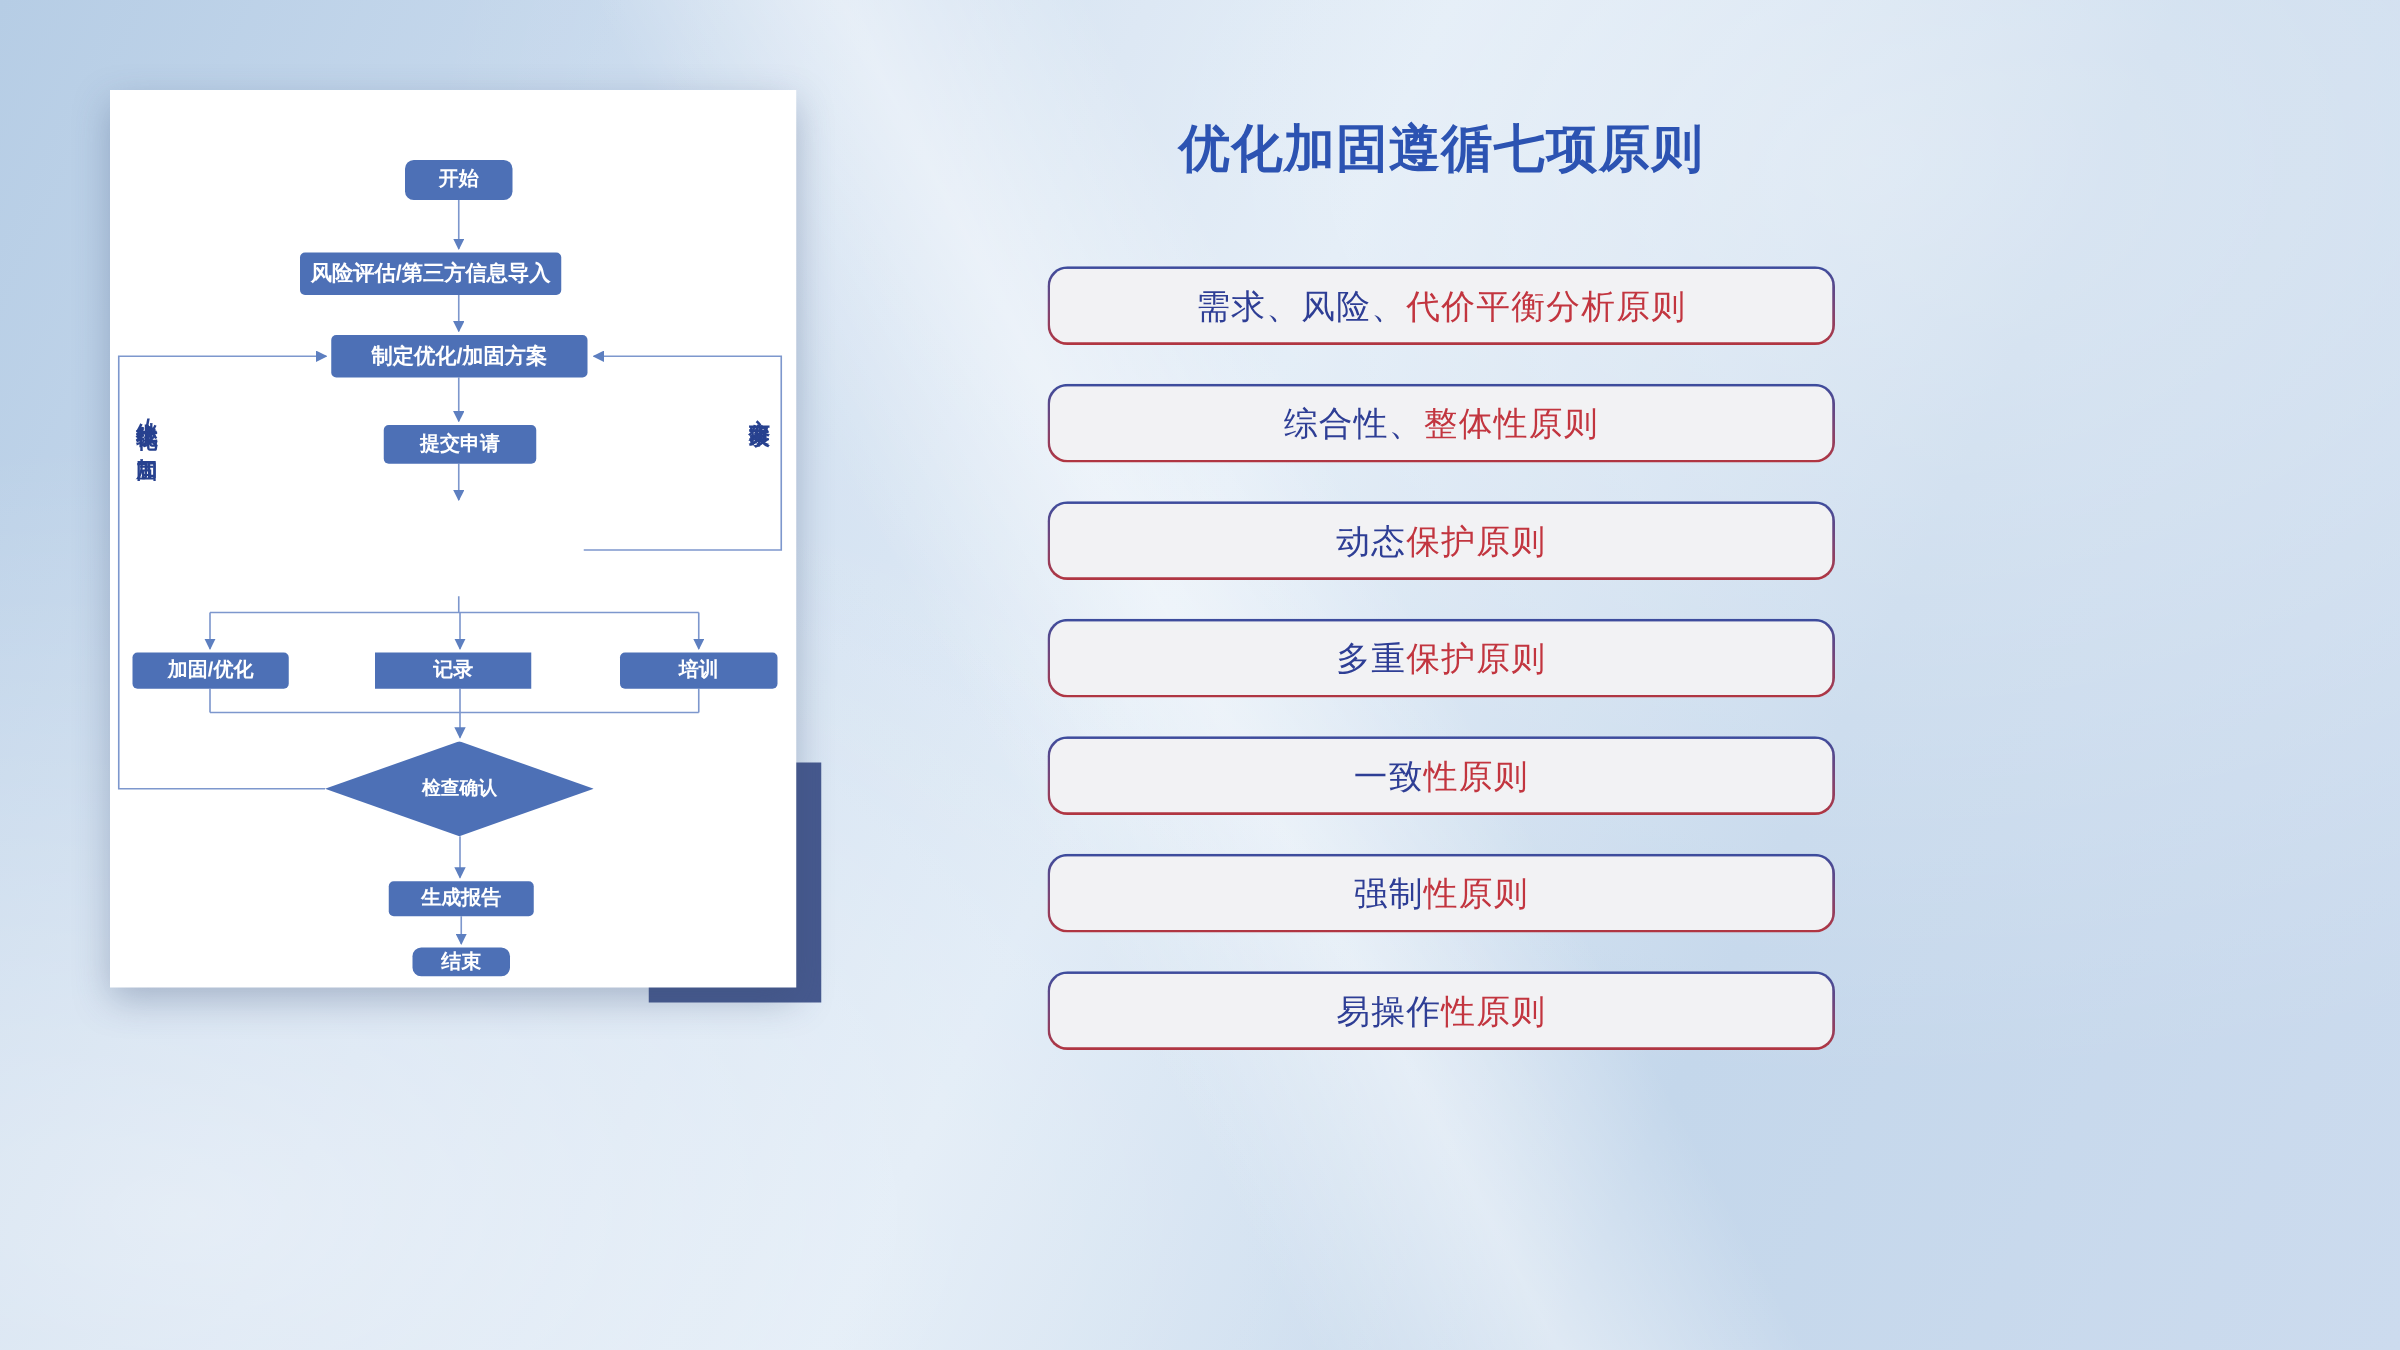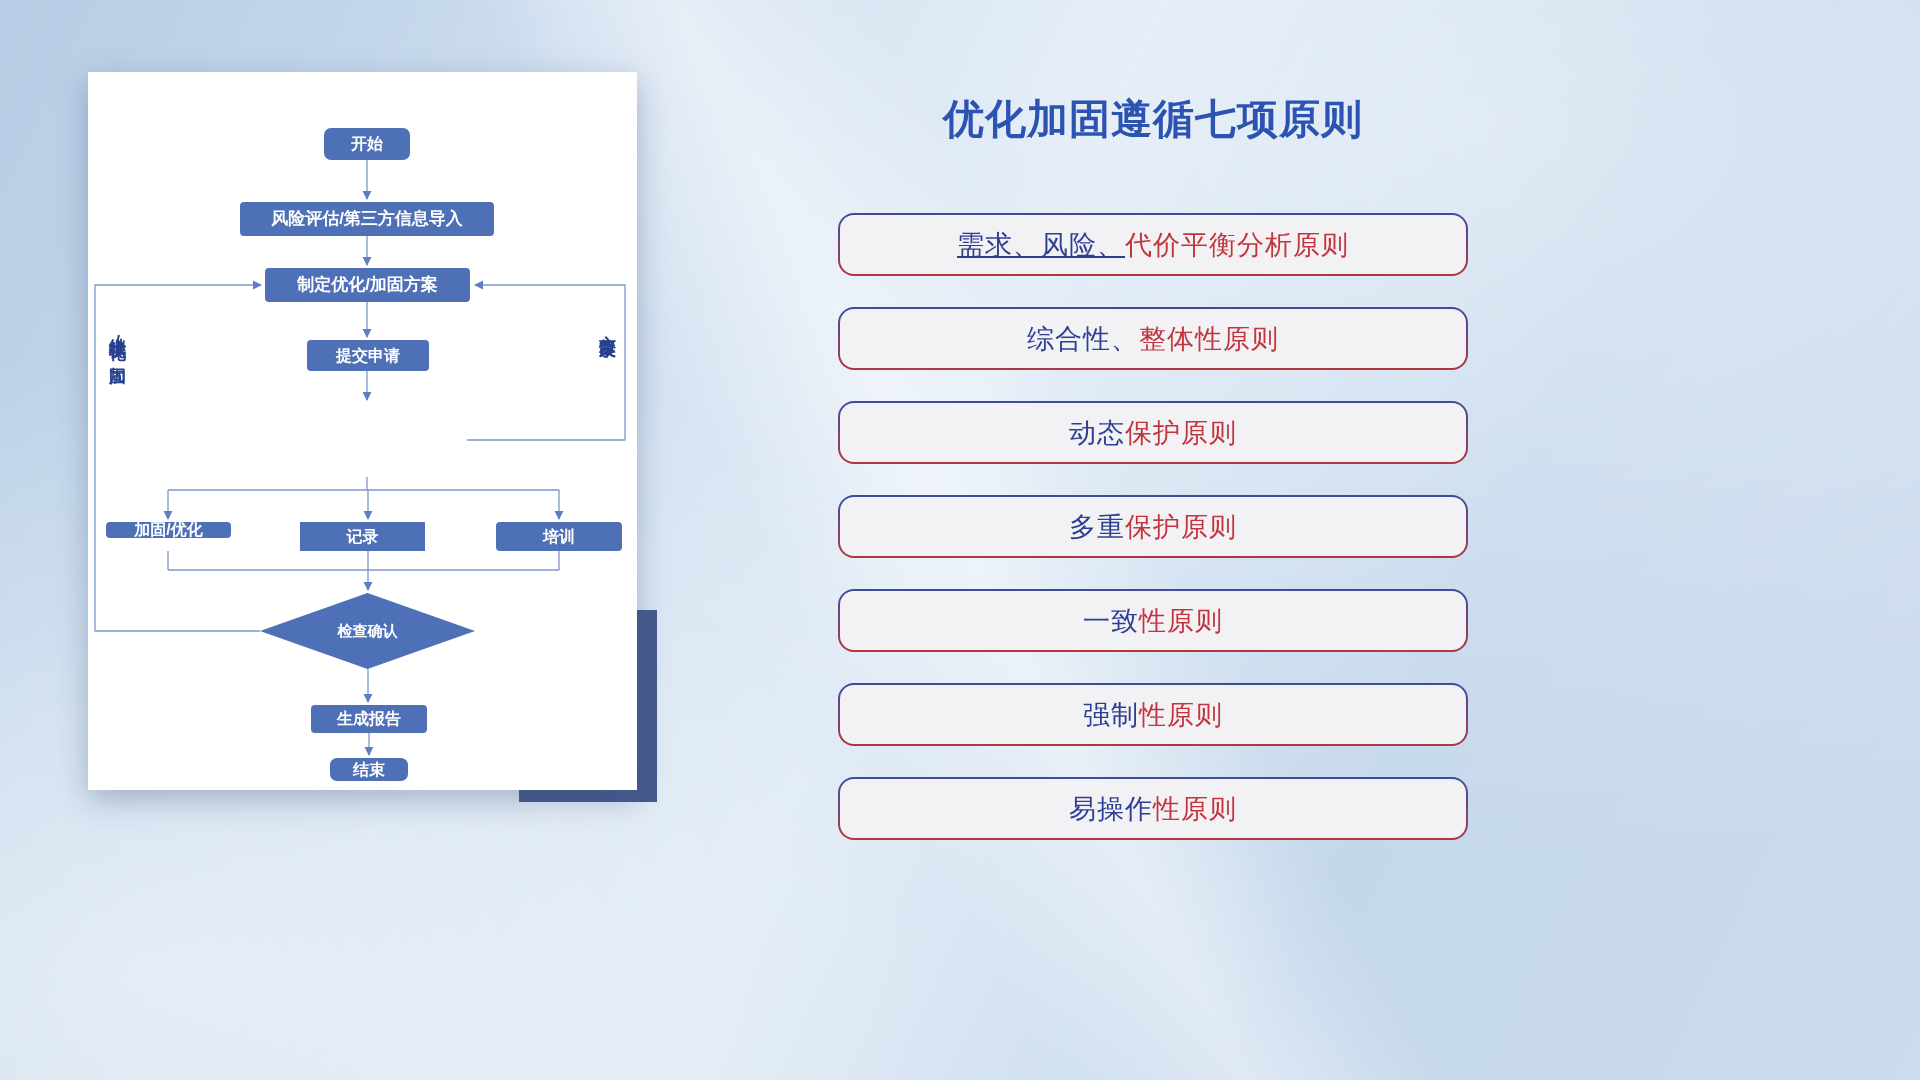--- a/index.html
+++ b/index.html
@@ -20,25 +20,25 @@
     box-shadow:0 10px 28px rgba(60,80,120,.35);
   }
   .flow{position:absolute;inset:0;padding-left:44px;}
   .flow svg{position:absolute;left:0;top:0;pointer-events:none;}
   .node{
     position:absolute;background:#4d70b6;color:#fff;display:flex;align-items:center;justify-content:center;
     font-weight:bold;text-align:center;line-height:1.1;white-space:nowrap;
   }
   .diamond{clip-path:polygon(50% 0,100% 50%,50% 100%,0 50%);}
   #n-start   {left:236px;top:56px; width:86px; height:32px;font-size:16px;border-radius:7px;}
-  #n-risk    {left:152px;top:130px;width:254px;height:34px;font-size:17px;border-radius:4px;}
+  #n-risk    {left:152px;top:130px;width:209px;height:34px;font-size:17px;border-radius:4px;}
   #n-plan    {left:177px;top:196px;width:205px;height:34px;font-size:17px;border-radius:4px;}
   #n-submit  {left:219px;top:268px;width:122px;height:31px;font-size:16px;border-radius:4px;}
   #n-owner   {left:179px;top:331px;width:200px;height:74px;font-size:15px;}
-  #n-reinforce{left:18px;top:450px;width:125px;height:16px;font-size:16px;border-radius:4px;}
+  #n-reinforce{left:18px;top:450px;width:125px;height:29px;font-size:16px;border-radius:4px;}
   #n-record  {left:212px;top:450px;width:125px;height:29px;font-size:16px;border-radius:0;}
   #n-training{left:408px;top:450px;width:126px;height:29px;font-size:16px;border-radius:4px;}
   #n-check   {left:172px;top:521px;width:215px;height:76px;font-size:15px;}
   #n-report  {left:223px;top:633px;width:116px;height:28px;font-size:16px;border-radius:4px;}
   #n-end     {left:242px;top:686px;width:78px; height:23px;font-size:16px;border-radius:7px;}
   .vlabel{
     position:absolute;writing-mode:vertical-rl;text-orientation:upright;
     color:#27418f;font-weight:bold;font-size:17px;letter-spacing:2px;white-space:nowrap;
   }
   #lbl-continue{left:18px;top:252px;}
@@ -111,21 +111,21 @@
 
     <div class="vlabel" id="lbl-continue">继续优化/加固</div>
     <div class="vlabel" id="lbl-modify">方案修改</div>
   </div>
 </div>
 
 <div class="right-col">
   <h1 class="slide-title">优化加固遵循七项原则</h1>
   <div class="principles">
       <div class="pill">
-        <span style="color: rgb(46, 62, 149); text-decoration: underline;">需求、风险、</span>
+        <span style="color: rgb(46, 62, 149);">需求、风险、</span>
         <span style="color: rgb(194, 53, 63);">代价平衡分析原则</span>
       </div>
       <div class="pill">
         <span style="color: rgb(46, 62, 149);">综合性、</span>
         <span style="color: rgb(194, 53, 63);">整体性原则</span>
       </div>
       <div class="pill">
         <span style="color: rgb(46, 62, 149);">动态</span>
         <span style="color: rgb(194, 53, 63);">保护原则</span>
       </div>

